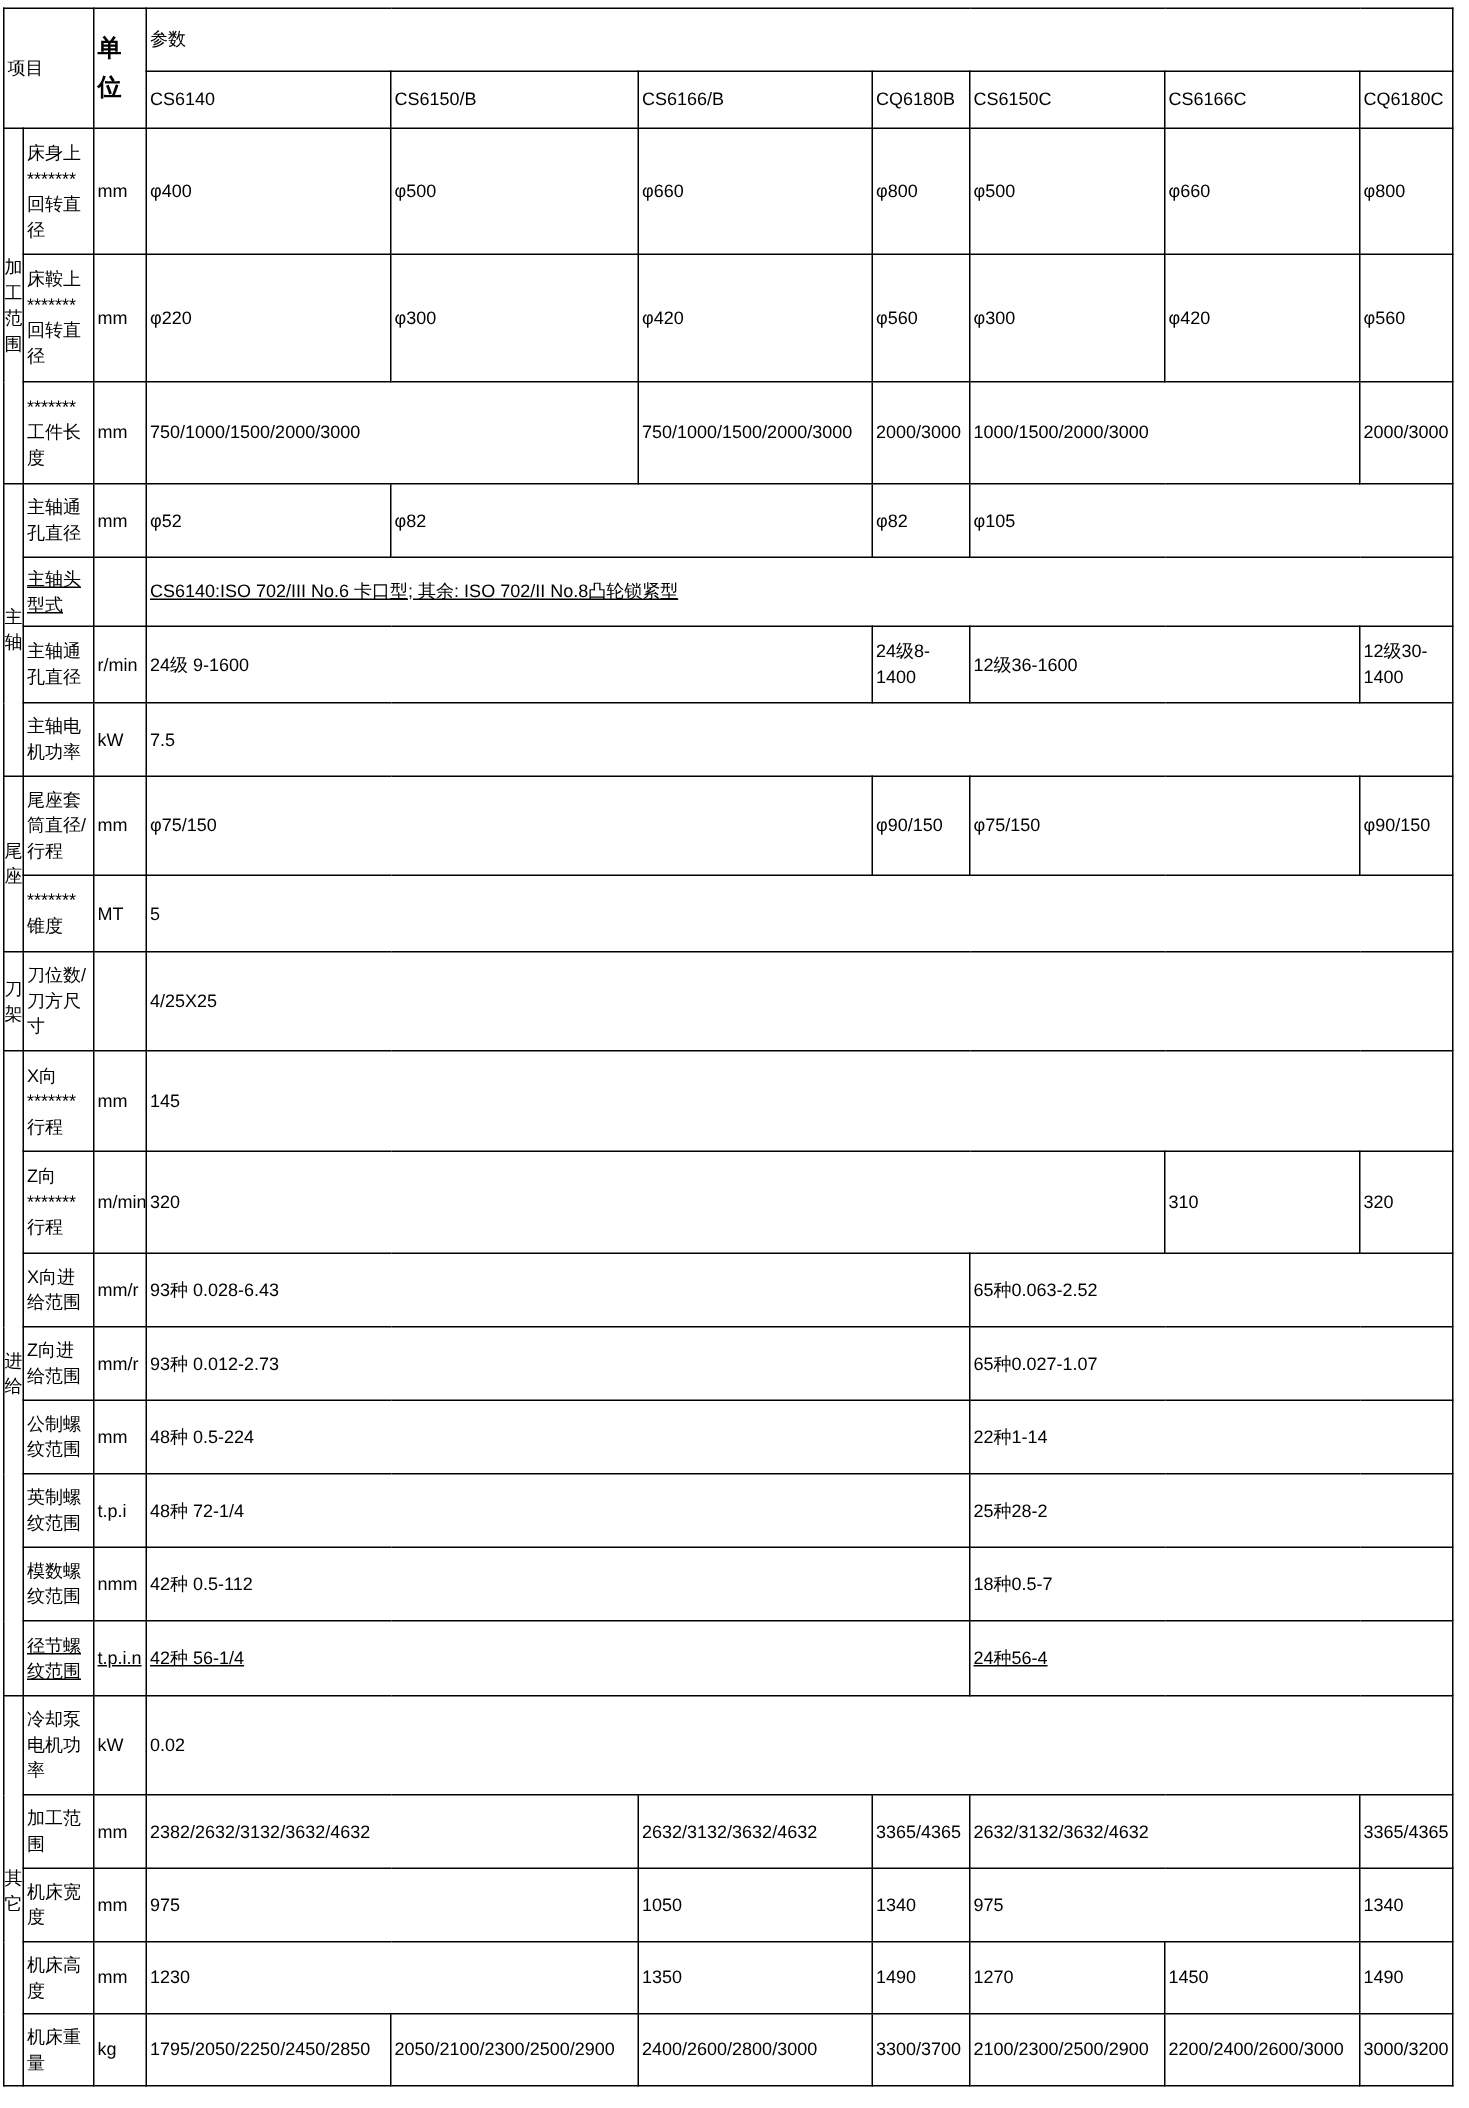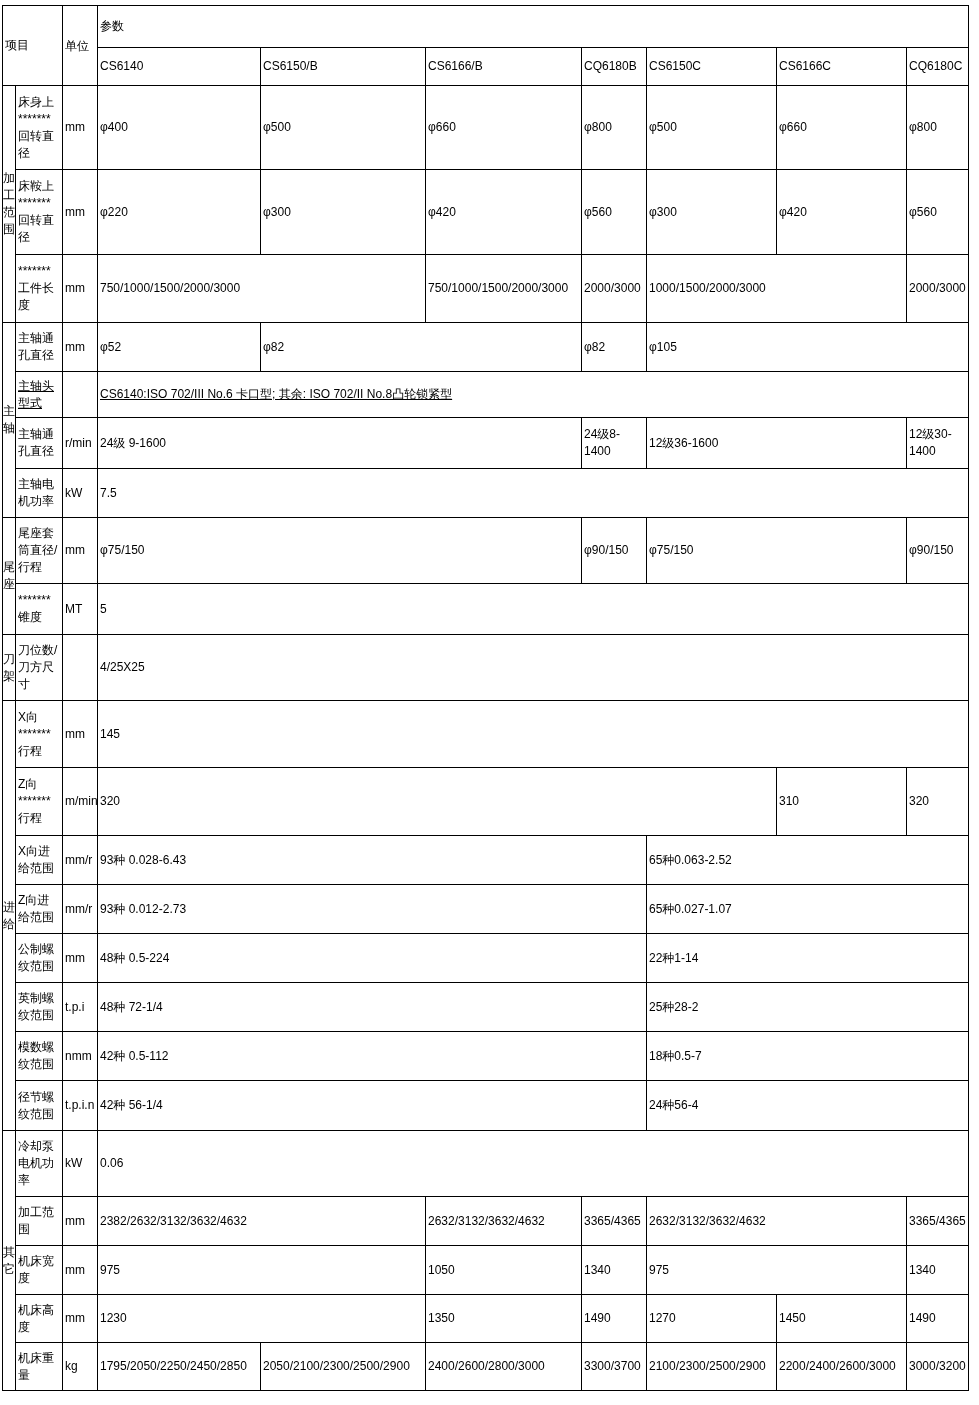--- a/index.html
+++ b/index.html
@@ -9,21 +9,21 @@
     border:1px solid #000000;
     padding:1px 2px;
     font:normal 12px/17px "Liberation Sans","DejaVu Sans",sans-serif;
     color:#000000;text-align:left;vertical-align:middle;overflow:hidden;
     word-break:normal;
   }
   td.group{padding:1px 0;text-align:right}
   td.label{padding:1px 3px 1px 2px}
   th.param-head{font-weight:normal}
   th.corner{font-weight:normal}
-  th.unit-head{font-weight:normal;font-size:12px;line-height:26px;padding:1px 2px}
+  th.unit-head{font-weight:bold;font-size:16px;line-height:26px;padding:1px 2px}
   th.model{font-weight:normal}
   .u{text-decoration:underline}
 </style>
 </head>
 <body>
 
 <table>
   <colgroup>
       <col style="width: 13px;">
       <col style="width: 47px;">
@@ -168,31 +168,31 @@
         <td class="unit">t.p.i</td>
         <td colspan="4" class="val">48种 72-1/4</td>
         <td colspan="3" class="val">25种28-2</td>
       </tr>
       <tr style="height: 49px;">
         <td class="label">模数螺纹范围</td>
         <td class="unit">nmm</td>
         <td colspan="4" class="val">42种 0.5-112</td>
         <td colspan="3" class="val">18种0.5-7</td>
       </tr>
-      <tr style="height: 50px;">
+      <tr style="height: 50px; text-decoration: underline;">
         <td class="label">径节螺纹范围</td>
         <td class="unit">t.p.i.n</td>
         <td colspan="4" class="val">42种 56-1/4</td>
         <td colspan="3" class="val">24种56-4</td>
       </tr>
       <tr style="height: 66px;">
         <td rowspan="5" class="group">其它</td>
         <td class="label">冷却泵电机功率</td>
         <td class="unit">kW</td>
-        <td colspan="7" class="val">0.06</td>
+        <td colspan="7" class="val">0.02</td>
       </tr>
       <tr style="height: 49px;">
         <td class="label">加工范围</td>
         <td class="unit">mm</td>
         <td colspan="2" class="val">2382/2632/3132/3632/4632</td>
         <td colspan="1" class="val">2632/3132/3632/4632</td>
         <td colspan="1" class="val">3365/4365</td>
         <td colspan="2" class="val">2632/3132/3632/4632</td>
         <td colspan="1" class="val">3365/4365</td>
       </tr>

